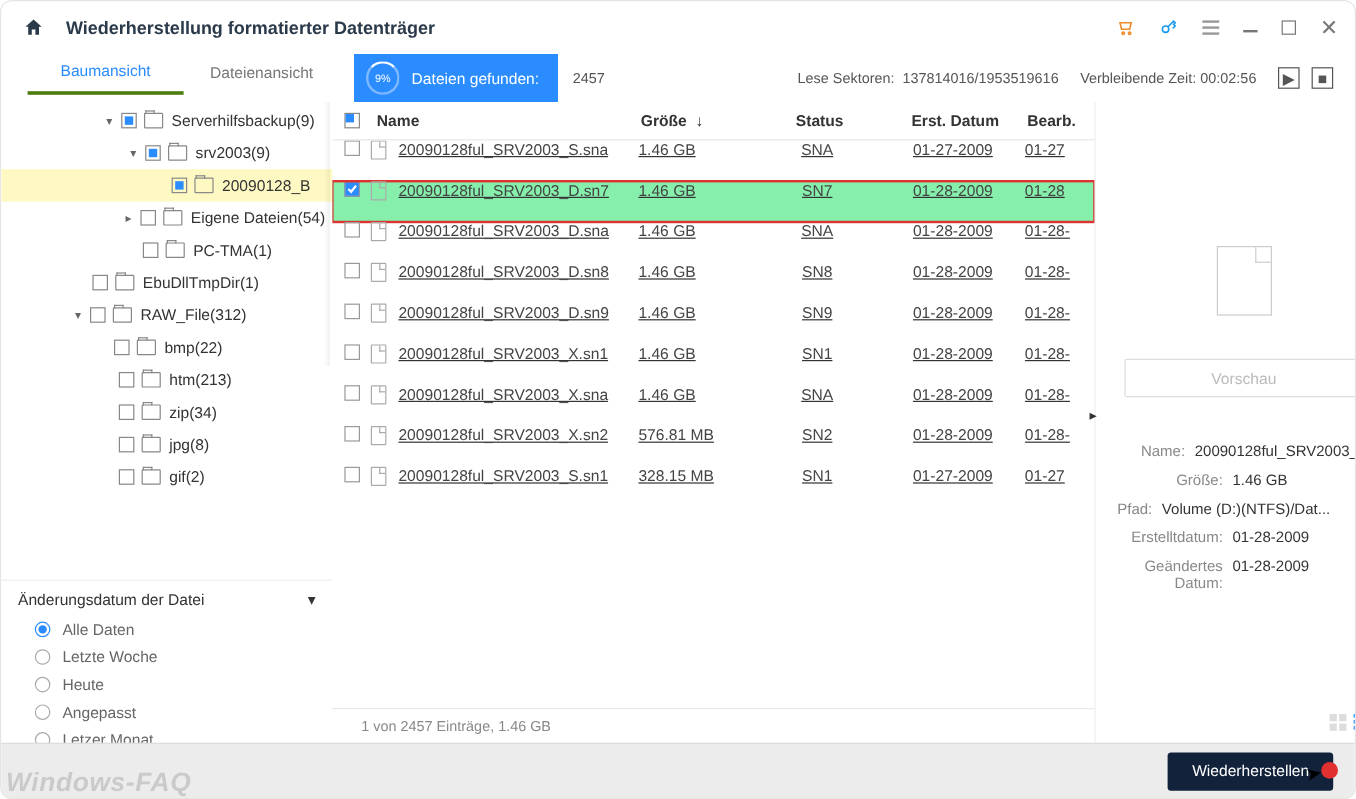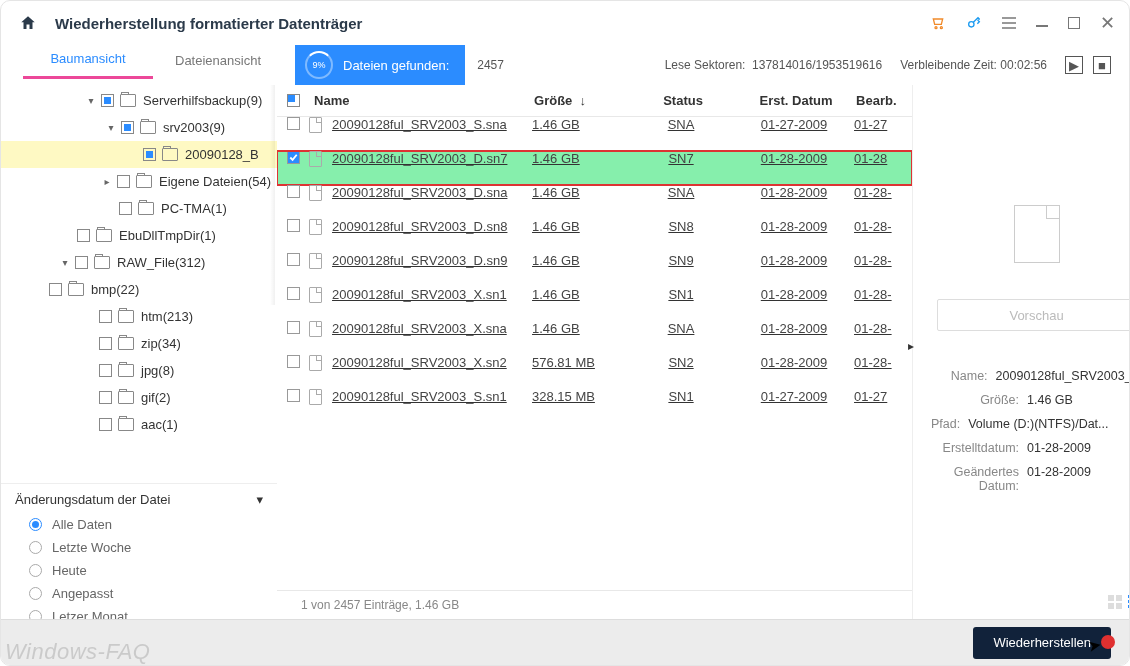--- a/index.html
+++ b/index.html
@@ -21,21 +21,21 @@
 .titlebar .menu-lines { display: flex; flex-direction: column; gap: 3px; }
 .titlebar .menu-lines span { width: 14px; height: 2px; background: #999; display:block; }
 .titlebar .winbtn { width: 12px; height: 12px; border: 1.5px solid #777; }
 .titlebar .minbtn { width: 12px; height: 2px; background: #777; margin-top:6px;}
 .titlebar .close { font-size: 18px; color: #777; line-height: 12px; }
 
 .tabsrow {
   display: flex; align-items: center; height: 40px; padding-left: 22px; gap: 0;
 }
 .tabsrow .tab { width: 130px; text-align: center; font-size: 13px; color: #777; padding-bottom: 10px; }
-.tabsrow .tab.active { color: #2b8cff; border-bottom: 3px solid #ec4899; font-weight:500;}
+.tabsrow .tab.active { color: #2b8cff; border-bottom: 3px solid #4d7c0f; font-weight:500;}
 .progress-box { display:flex; align-items:center; background:#2b8cff; color:#fff; height:40px; padding:0 16px 0 10px; margin-left:12px;}
 .progress-box .ring { width:28px; height:28px; border:2px solid rgba(255,255,255,.4); border-top-color:#fff; border-radius:50%; display:flex; align-items:center; justify-content:center; font-size:9px; margin-right:10px;}
 .tabsrow .info { margin-left: 12px; color:#555; font-size:12px; }
 .tabsrow .spacer { flex:1; }
 .tabsrow .info2 { color:#555; font-size:12px; margin-right: 18px;}
 .tabsrow .media { display:flex; gap:10px; align-items:center; margin-right:18px;}
 .tabsrow .media .mbox { width:18px; height:18px; border:1.5px solid #555; display:flex; align-items:center; justify-content:center; color:#555;}
 
 .main { display:flex; height: calc(100% - 130px); }
 
@@ -90,21 +90,21 @@
 .preview .meta .mrow{ display:flex; margin:10px 0;}
 .preview .meta .mlbl{ width:88px; text-align:right; color:#888; margin-right:8px;}
 .preview .meta .mval{ flex:1; color:#333;}
 .preview .view-toggle{ display:flex; gap:6px; align-self:flex-end; margin-top:auto; margin-bottom:10px;}
 .preview .vt1{ display:grid; grid-template-columns:6px 6px; grid-template-rows:6px 6px; gap:2px;}
 .preview .vt1 span{background:#ddd;}
 .preview .vt2{ display:flex; flex-direction:column; gap:2px;}
 .preview .vt2 span{width:14px; height:3px; background:#2b8cff;}
 
 .footerbar { height:46px; background:#ececec; display:flex; align-items:center; justify-content:flex-end; padding-right:18px; border-top:1px solid #ddd; position:relative;}
-.footerbar .watermark{ position:absolute; left:4px; bottom:0; font-size:22px; font-weight:400; color:rgba(140,140,140,0.35); letter-spacing:0.5px; font-style:italic;}
+.footerbar .watermark{ position:absolute; left:4px; bottom:0; font-size:22px; font-weight:700; color:rgba(140,140,140,0.35); letter-spacing:0.5px; font-style:italic;}
 .footerbar .recover-btn{ background:#11223a; color:#fff; height:32px; padding:0 20px; display:flex; align-items:center; font-size:13px; border-radius:3px; position:relative;}
 .footerbar .recover-btn .dot{ width:14px; height:14px; background:#e03030; border-radius:50%; position:absolute; right:-4px; top:8px;}
 .cursor{ position:absolute; right:10px; bottom:4px; font-size:16px; color:#000; transform:rotate(-10deg);}
 
 .chk svg{width:11px;height:11px;}
 </style>
 </head>
 <body>
 
 <div class="titlebar">
@@ -195,21 +195,21 @@
           <span class="cb"></span>
           <span class="fico"></span>
           <span class="lbl">EbuDllTmpDir(1)</span>
         </div>
       <div class="node" style="padding-left:58px">
           <span class="caret">▾</span>
           <span class="cb"></span>
           <span class="fico"></span>
           <span class="lbl">RAW_File(312)</span>
         </div>
-      <div class="node" style="padding-left:44px">
+      <div class="node" style="padding-left:90px">
           <span class="cb"></span>
           <span class="fico"></span>
           <span class="lbl">bmp(22)</span>
         </div>
       <div class="node" style="padding-left:94px">
           <span class="cb"></span>
           <span class="fico"></span>
           <span class="lbl">htm(213)</span>
         </div>
       <div class="node" style="padding-left:94px">
@@ -219,25 +219,20 @@
         </div>
       <div class="node" style="padding-left:94px">
           <span class="cb"></span>
           <span class="fico"></span>
           <span class="lbl">jpg(8)</span>
         </div>
       <div class="node" style="padding-left:94px">
           <span class="cb"></span>
           <span class="fico"></span>
           <span class="lbl">gif(2)</span>
-        </div>
-      <div class="node" style="padding-left:94px">
-          <span class="cb"></span>
-          <span class="fico"></span>
-          <span class="lbl">aac(1)</span>
         </div>
     </div>
     <div class="filterbox">
       <div class="hdr">
           <span>Änderungsdatum der Datei</span>
           <span>▾</span>
         </div>
       <div class="opt">
           <span class="radio on"></span>
           <span>Alle Daten</span>

